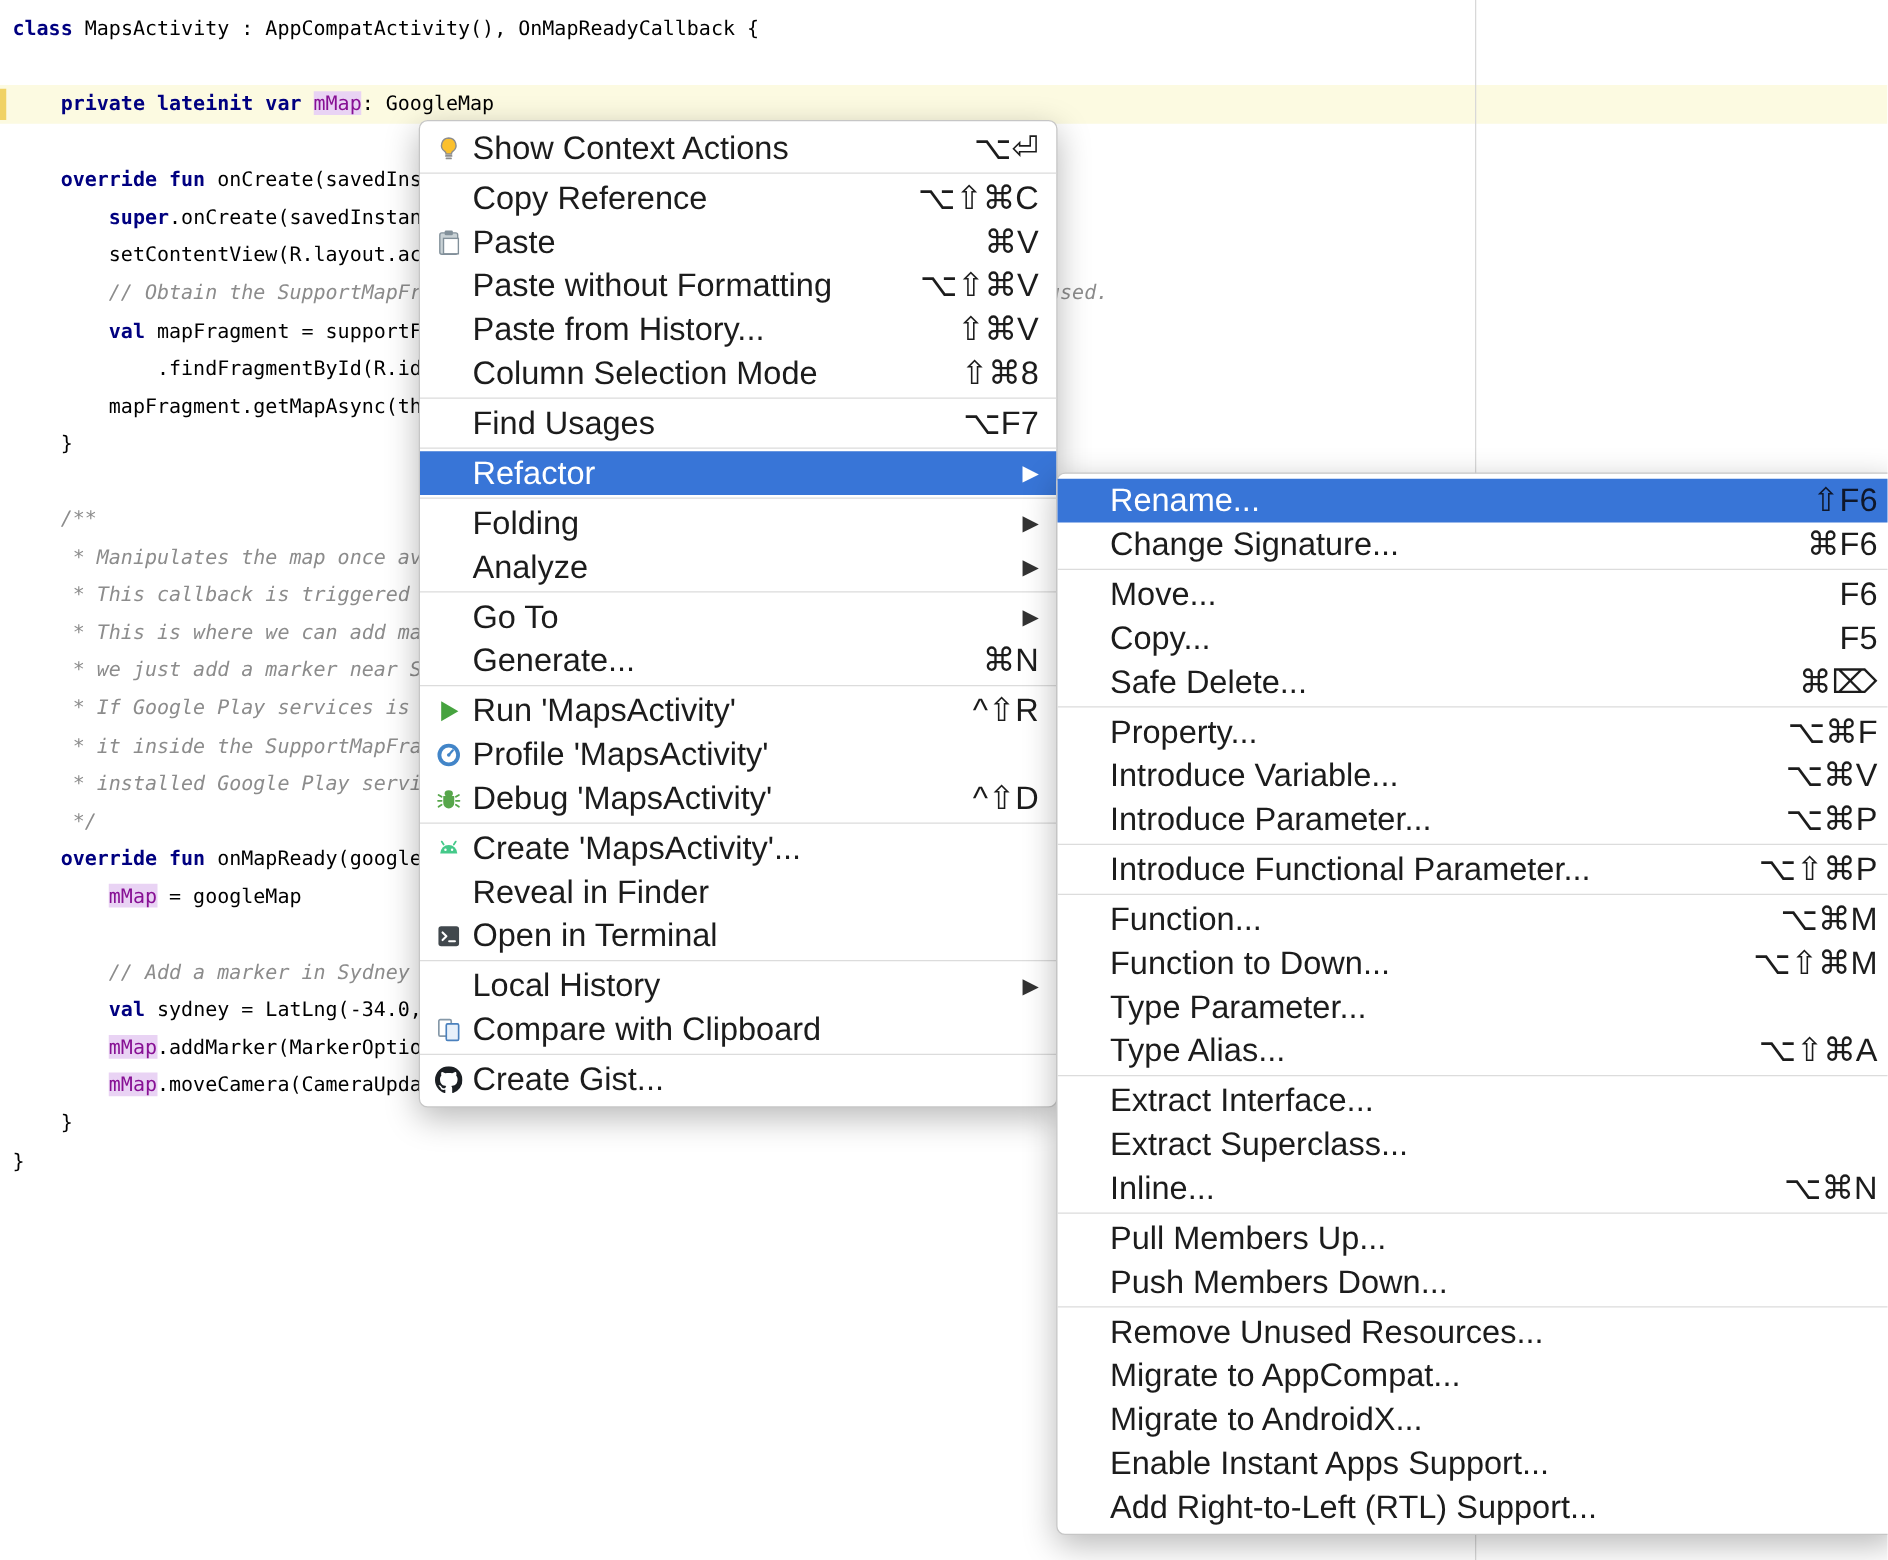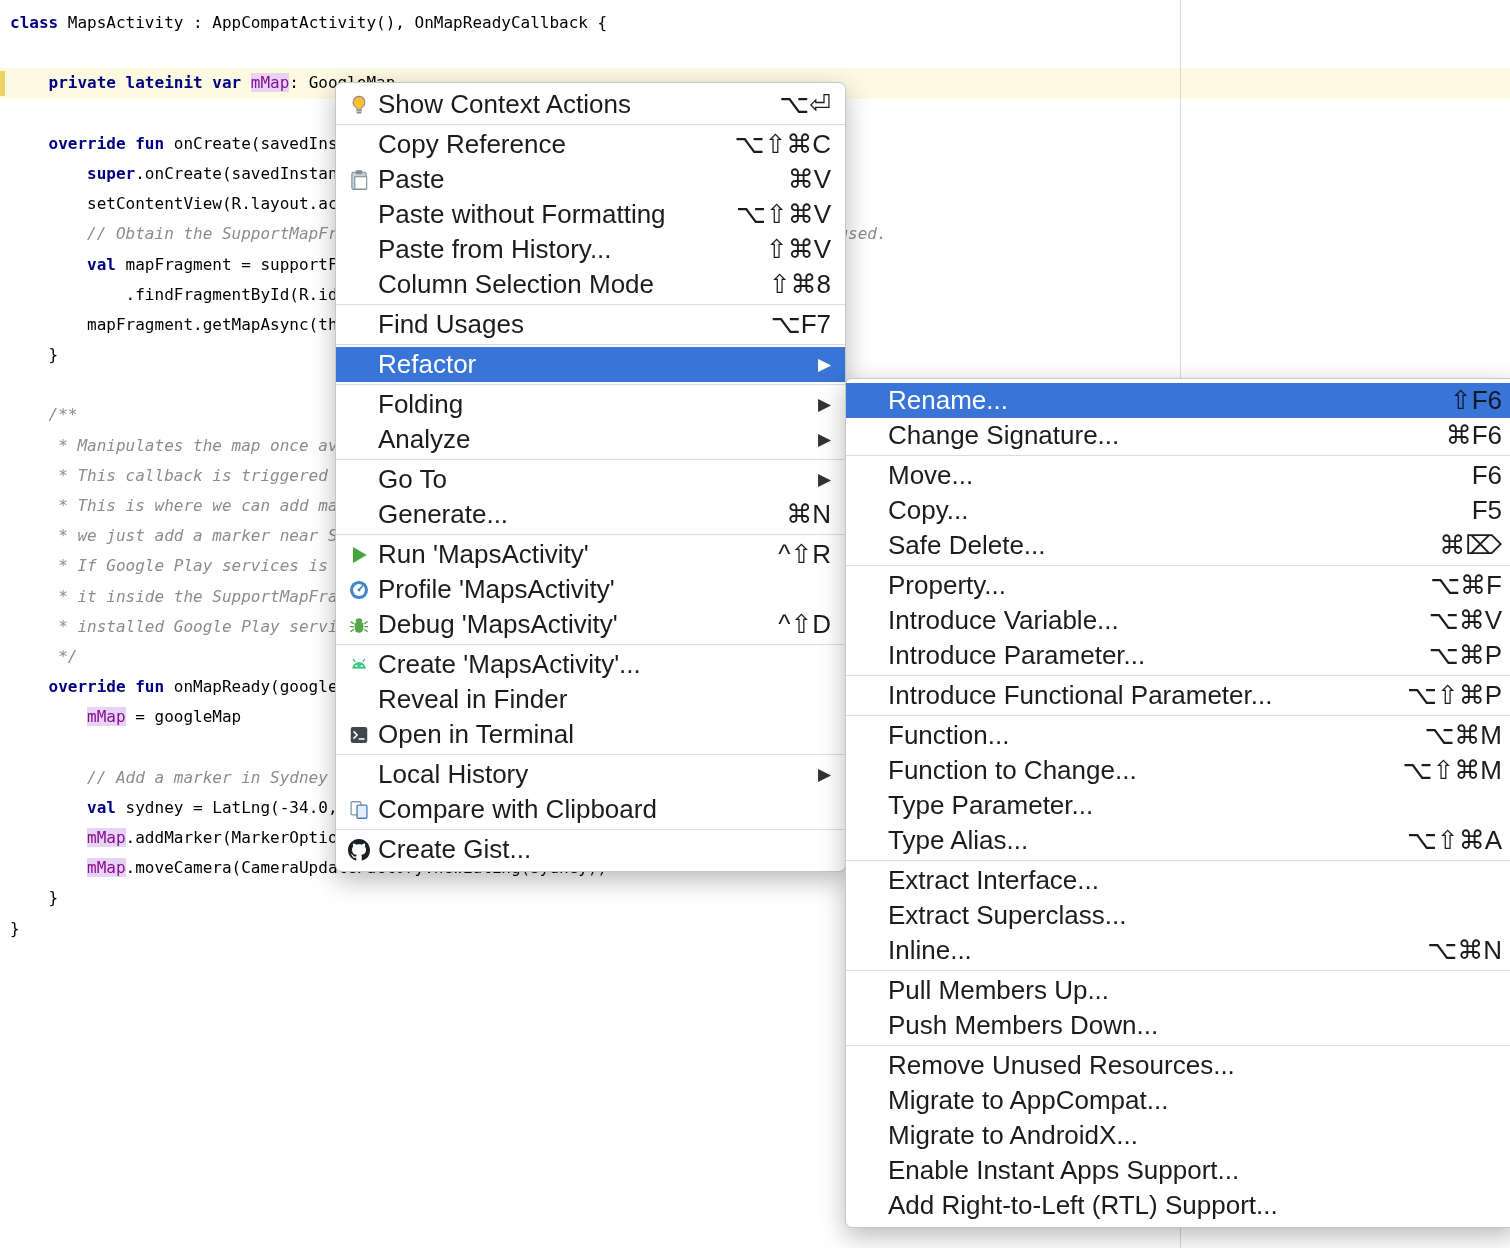--- a/index.html
+++ b/index.html
@@ -27,21 +27,21 @@
   .caret-line::before{content:"";position:absolute;left:0;top:3px;bottom:3px;width:5px;background:#f0d264}
   .tok-kw{color:var(--keyword);font-weight:bold}
   .tok-cmt{color:var(--comment);font-style:italic}
   .tok-mm{color:var(--symbol);background:var(--symbol-bg);}
   .margin-guide{position:absolute;left:1180px;top:0;bottom:0;width:1px;background:var(--margin-guide)}
 
   
   .menu{position:absolute;background:var(--menu-bg);border:1px solid var(--menu-border);
         border-radius:7px;box-shadow:0 8px 26px rgba(0,0,0,.28);padding:4px 0;
         font-size:26px;color:var(--menu-text);white-space:nowrap}
-  .main-menu{left:335px;top:82px;width:511px;z-index:10}
+  .main-menu{left:335px;top:96px;width:511px;z-index:10}
   .sub-menu{left:845px;top:378px;width:672px;z-index:20}
   .menu-item{display:flex;align-items:center;height:35px;padding:0 14px 0 10px}
   .menu-item.selected{background:var(--selection);color:#fff}
   .mi-icon{width:26px;height:24px;display:flex;align-items:center;justify-content:center;
            margin-right:6px;flex:0 0 26px}
   .mi-icon svg{width:22px;height:22px}
   .mi-label{flex:1;overflow:hidden}
   .mi-shortcut{margin-left:28px;color:var(--menu-text)}
   .menu-item.selected .mi-shortcut{color:#0f172a}
   .mi-arrow{margin-left:28px;font-size:17px;color:#333}
@@ -266,21 +266,21 @@
       <span class="mi-shortcut">⌥⇧⌘P</span>
     </div>
     <div class="menu-sep"></div>
     <div class="menu-item">
       <span class="mi-icon"></span>
       <span class="mi-label">Function...</span>
       <span class="mi-shortcut">⌥⌘M</span>
     </div>
     <div class="menu-item">
       <span class="mi-icon"></span>
-      <span class="mi-label">Function to Change...</span>
+      <span class="mi-label">Function to Down...</span>
       <span class="mi-shortcut">⌥⇧⌘M</span>
     </div>
     <div class="menu-item">
       <span class="mi-icon"></span>
       <span class="mi-label">Type Parameter...</span>
     </div>
     <div class="menu-item">
       <span class="mi-icon"></span>
       <span class="mi-label">Type Alias...</span>
       <span class="mi-shortcut">⌥⇧⌘A</span>

